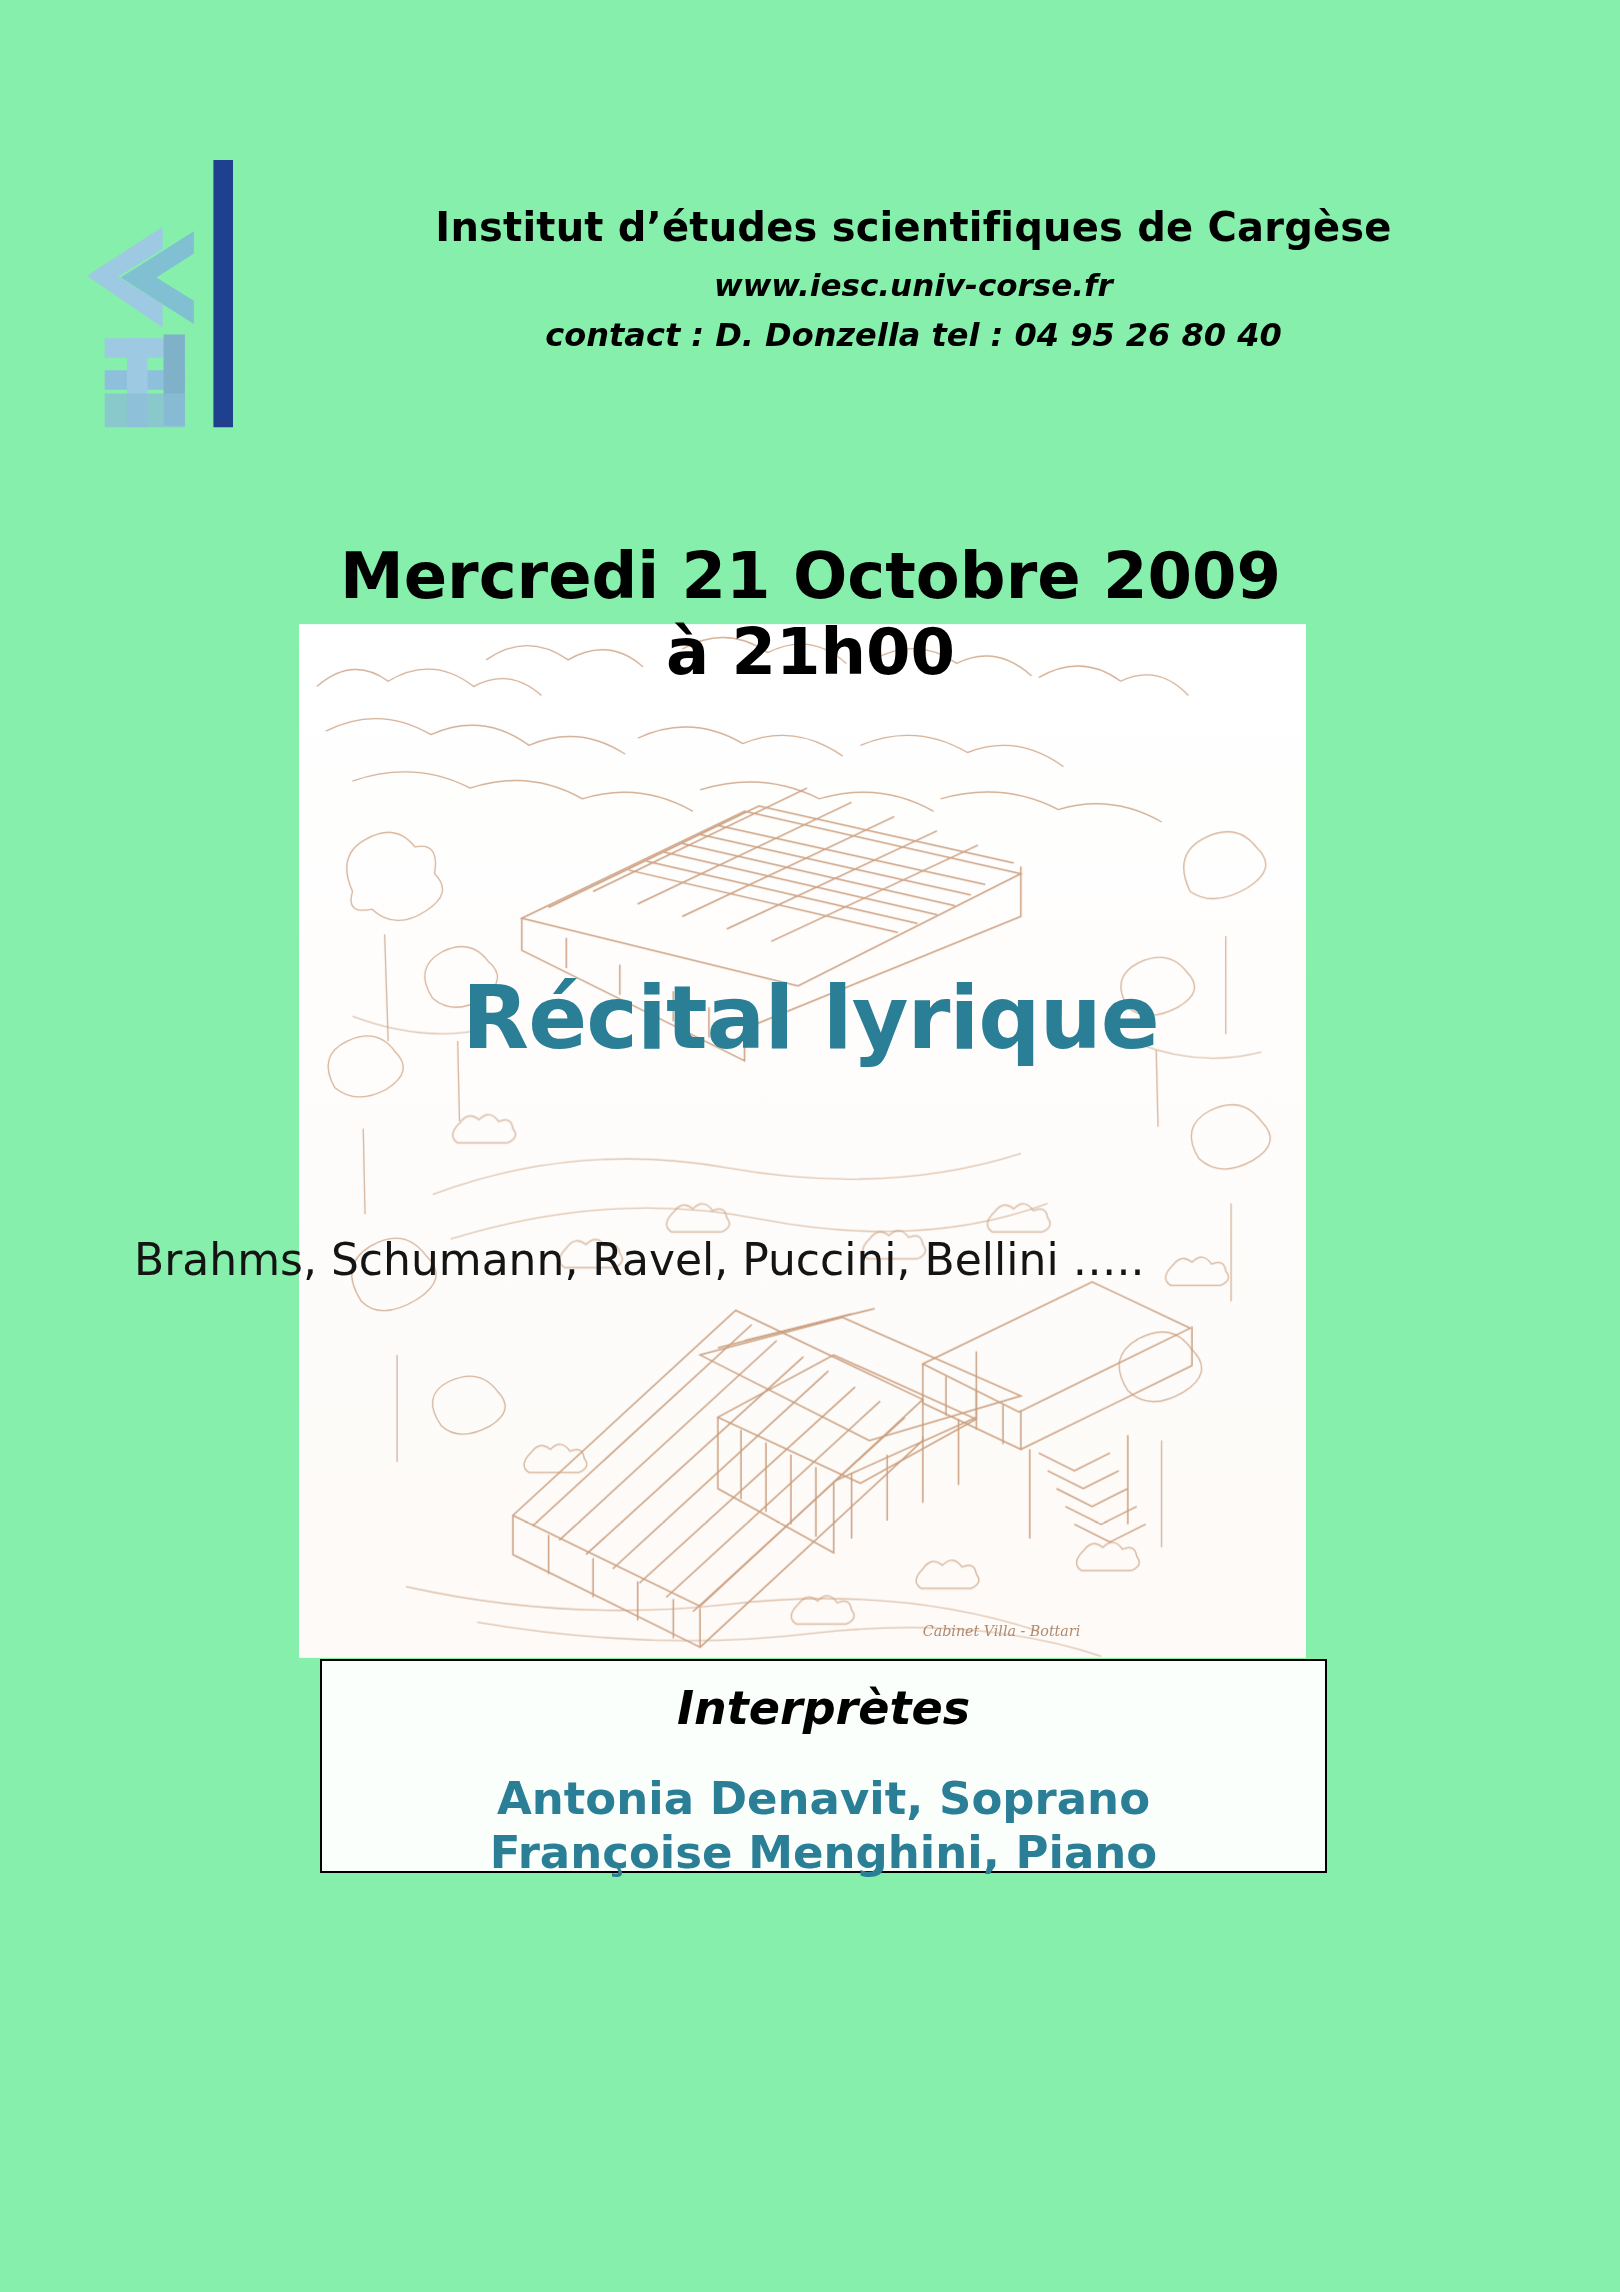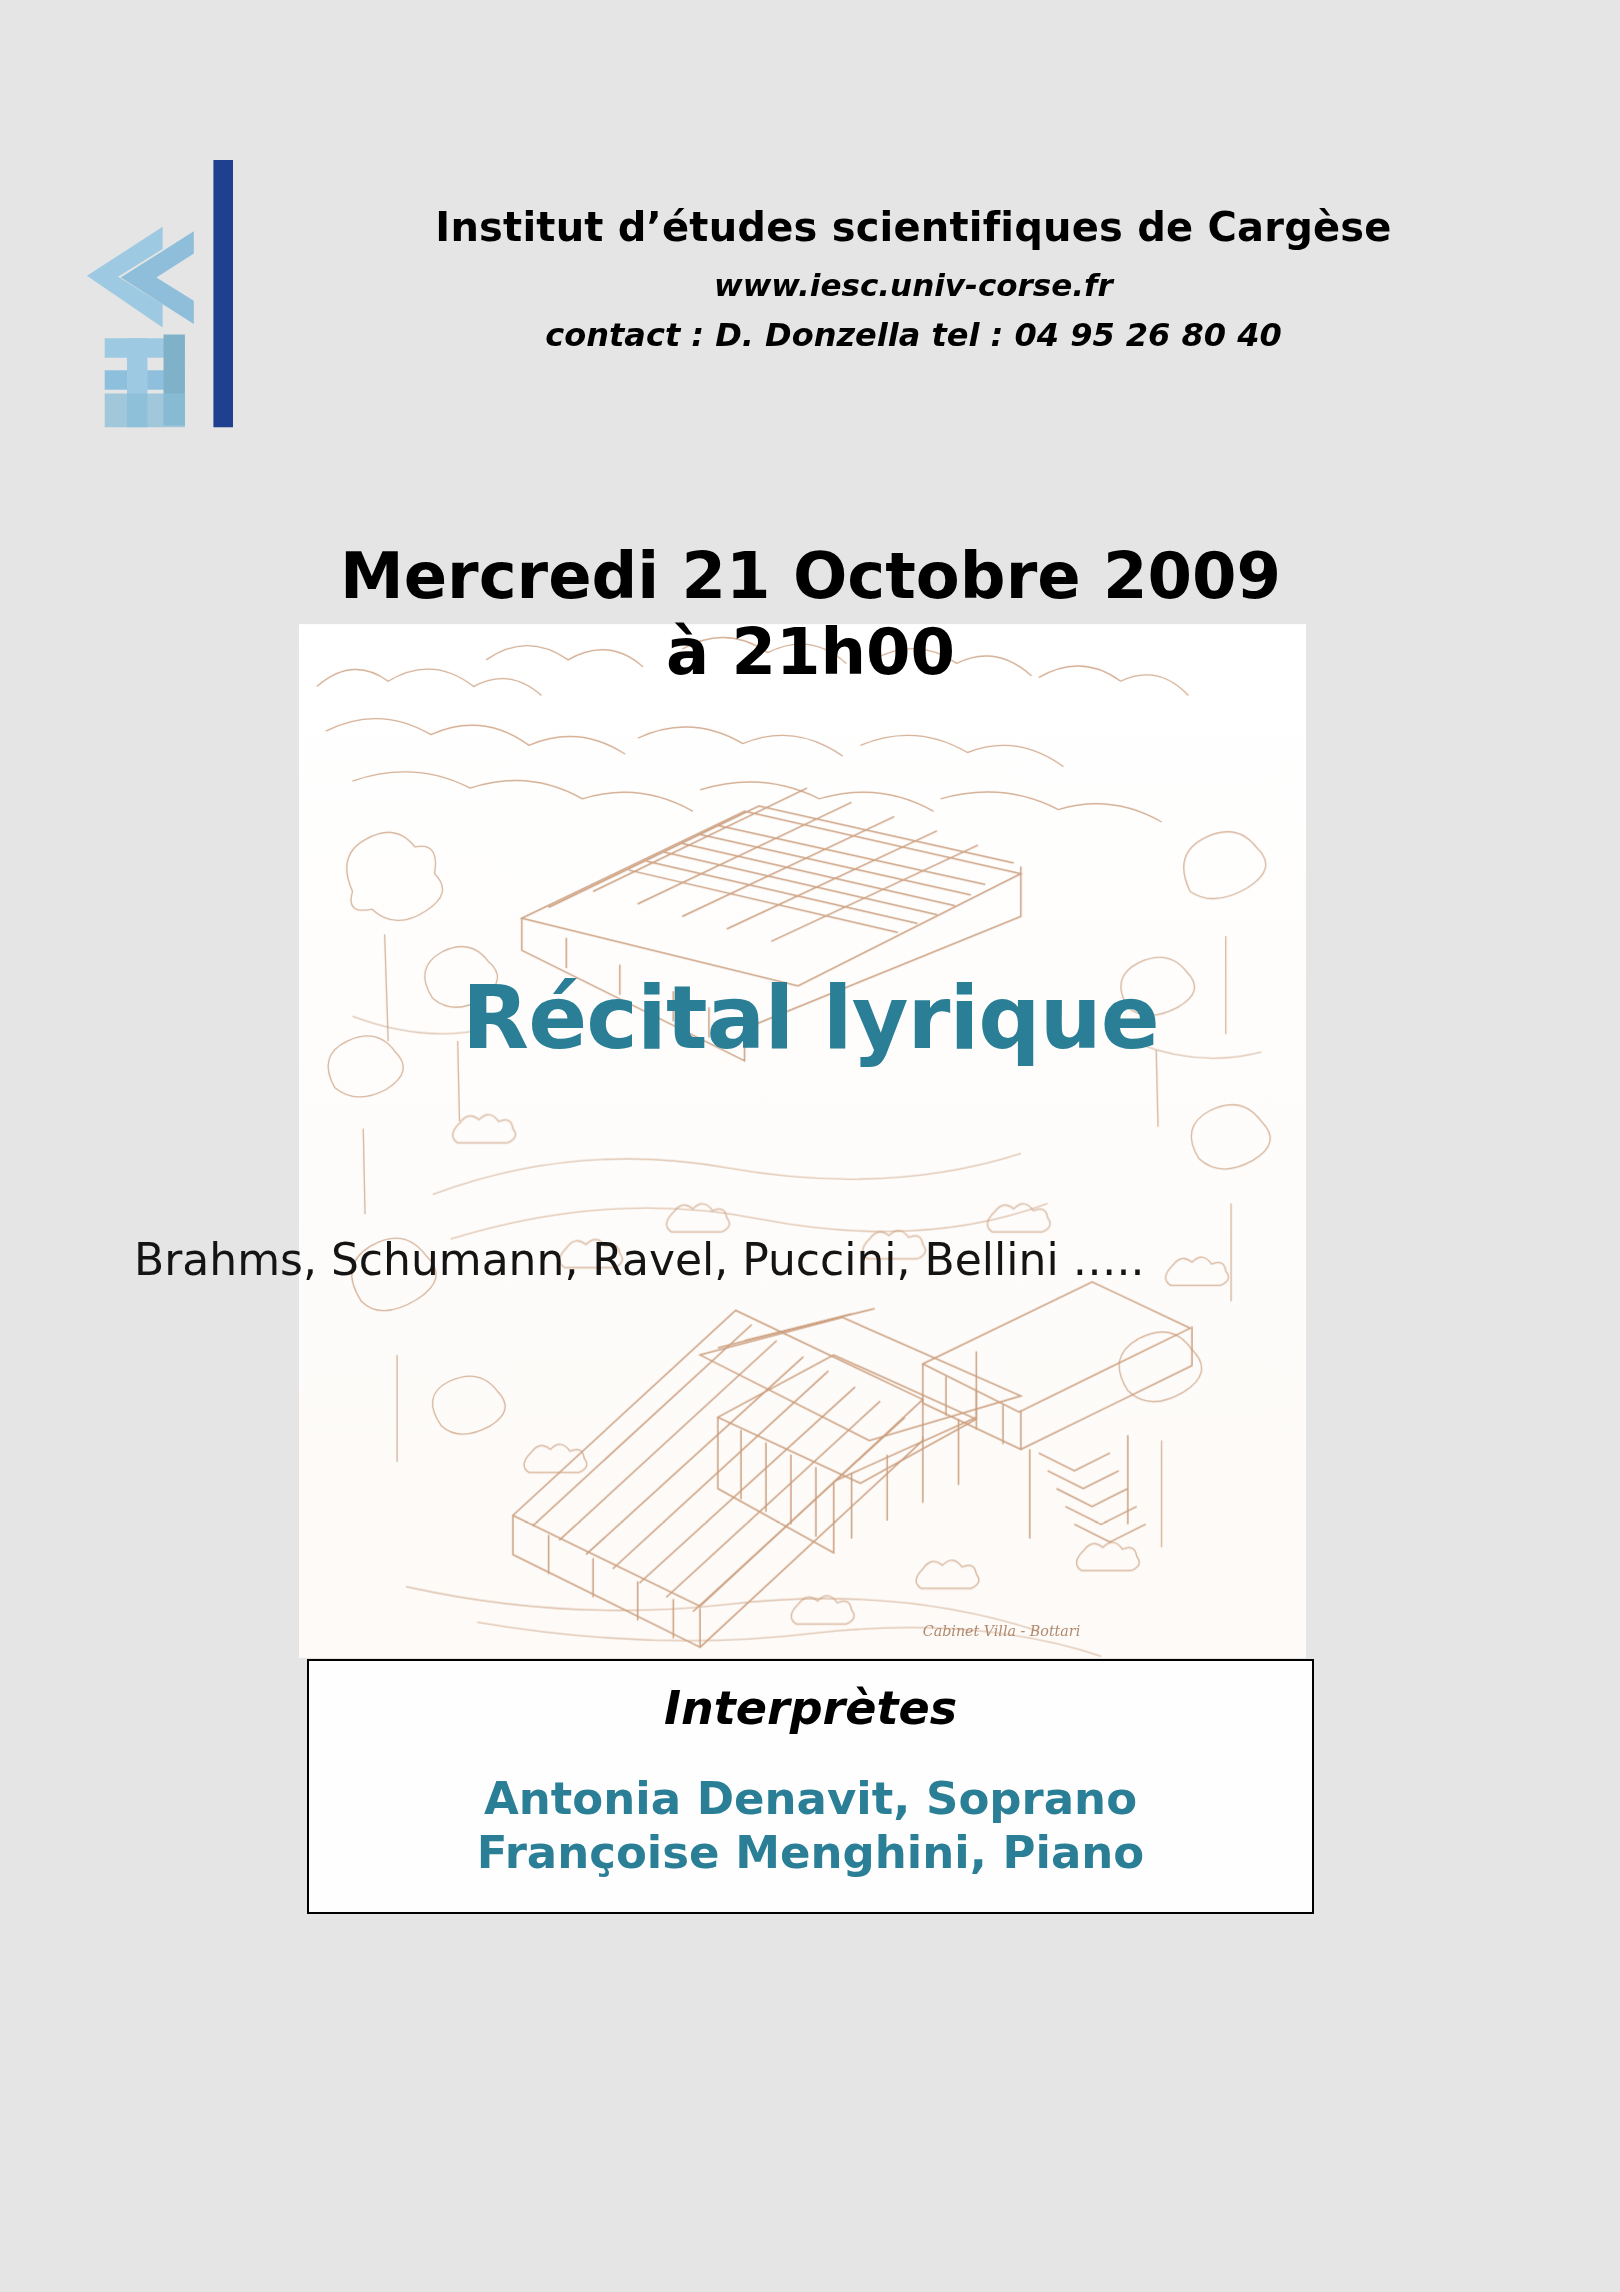--- a/index.html
+++ b/index.html
@@ -11,21 +11,21 @@
     width: 1621px;
     height: 2293px;
     position: relative;
     font-family: "DejaVu Sans", "Liberation Sans", sans-serif;
     overflow: hidden;
   }
 
   .poster {
     position: absolute;
     inset: 0;
-    background: #e5e5e5;
+    background: #86efac;
   }
 
   
   .header {
     position: absolute;
     top: 151px;
     left: 0;
     width: 100%;
   }
 
@@ -126,24 +126,24 @@
     width: 1354px;
     text-align: left;
     font-size: 44px;
     color: #141414;
     z-index: 5;
   }
 
   
   .performers-box {
     position: absolute;
-    left: 307px;
+    left: 320px;
     top: 1659px;
     width: 1007px;
-    height: 255px;
+    height: 214px;
     border: 2.7px solid #000000;
     background: rgba(255,255,255,0.96);
     z-index: 6;
     box-sizing: border-box;
   }
 
   .performers-heading {
     margin-top: 19.6px;
     text-align: center;
     font-size: 46px;

